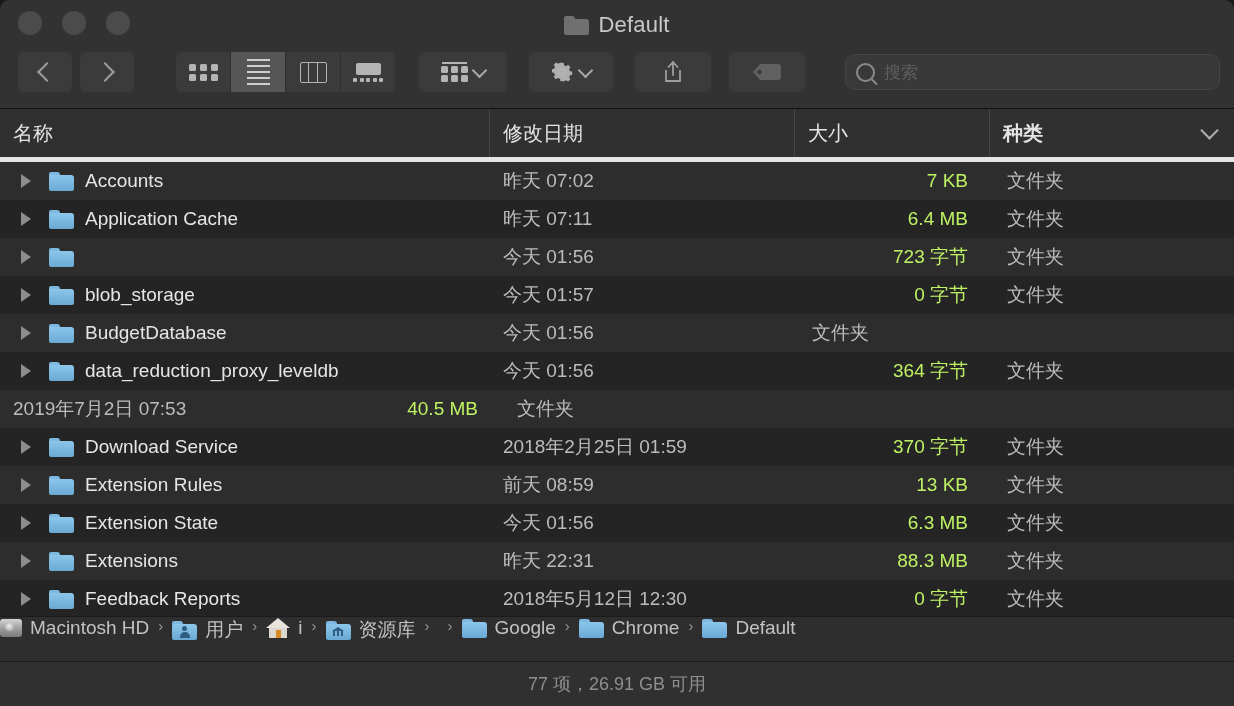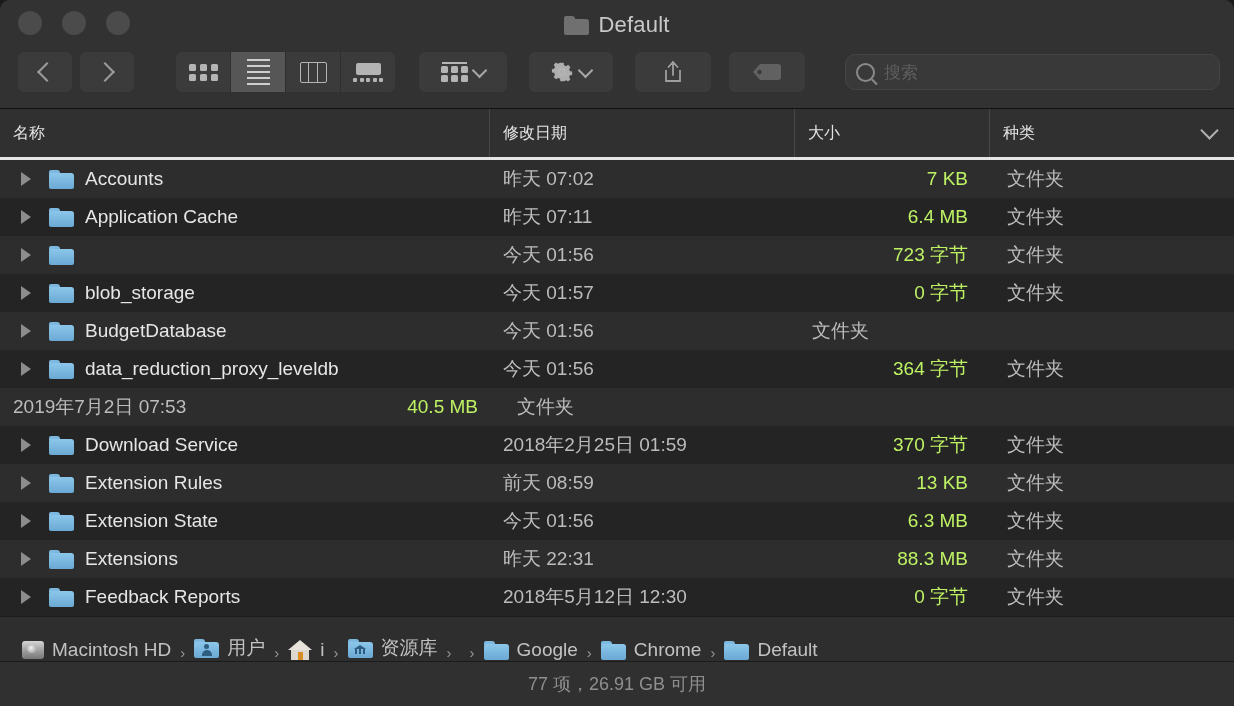--- a/index.html
+++ b/index.html
@@ -211,36 +211,36 @@
     color: #5f5f5f;
   }
 
   
   .col-head {
     flex: 0 0 48px;
     height: 48px;
     display: flex;
     align-items: flex-start;
     background: #303030;
-    border-bottom: 3px solid #e5e5e5;
+    border-bottom: 5px solid #e5e5e5;
     color: #e4e4e4;
-    font-size: 16px;
+    font-size: 20px;
   }
   .ch {
     height: 100%;
     display: flex;
     align-items: center;
     box-sizing: border-box;
     border-right: 1px solid #474747;
     padding-left: 13px;
   }
   .ch-name { width: 490px; }
   .ch-date { width: 305px; }
   .ch-size { width: 195px; }
-  .ch-kind { flex: 1; border-right: none; justify-content: space-between; padding-right: 18px; }
+  .ch-kind { flex: 1; border-right: none; justify-content: space-between; padding-right: 18px; font-weight: bold; }
   .head-caret {
     width: 11px; height: 11px;
     border-left: 2px solid #b0b0b0;
     border-bottom: 2px solid #b0b0b0;
     transform: rotate(-45deg);
     margin-bottom: 5px;
   }
 
   
   .list {
@@ -298,22 +298,21 @@
     white-space: nowrap;
   }
 
   
   .pathbar {
     flex: 0 0 44px;
     height: 44px;
     background: #2e2e2e;
     border-top: 1px solid #1b1b1b;
     display: flex;
-    align-items: flex-end;
-    padding-left: 22px;
+    align-items: flex-start;
     font-size: 19px;
     color: #c2c2c2;
     overflow: hidden;
     white-space: nowrap;
   }
   .crumb { display: flex; align-items: center; gap: 8px; }
   .crumb-label { max-width: 200px; overflow: hidden; text-overflow: clip; }
   .crumb-sep {
     margin: 0 9px;
     color: #9a9a9a;

